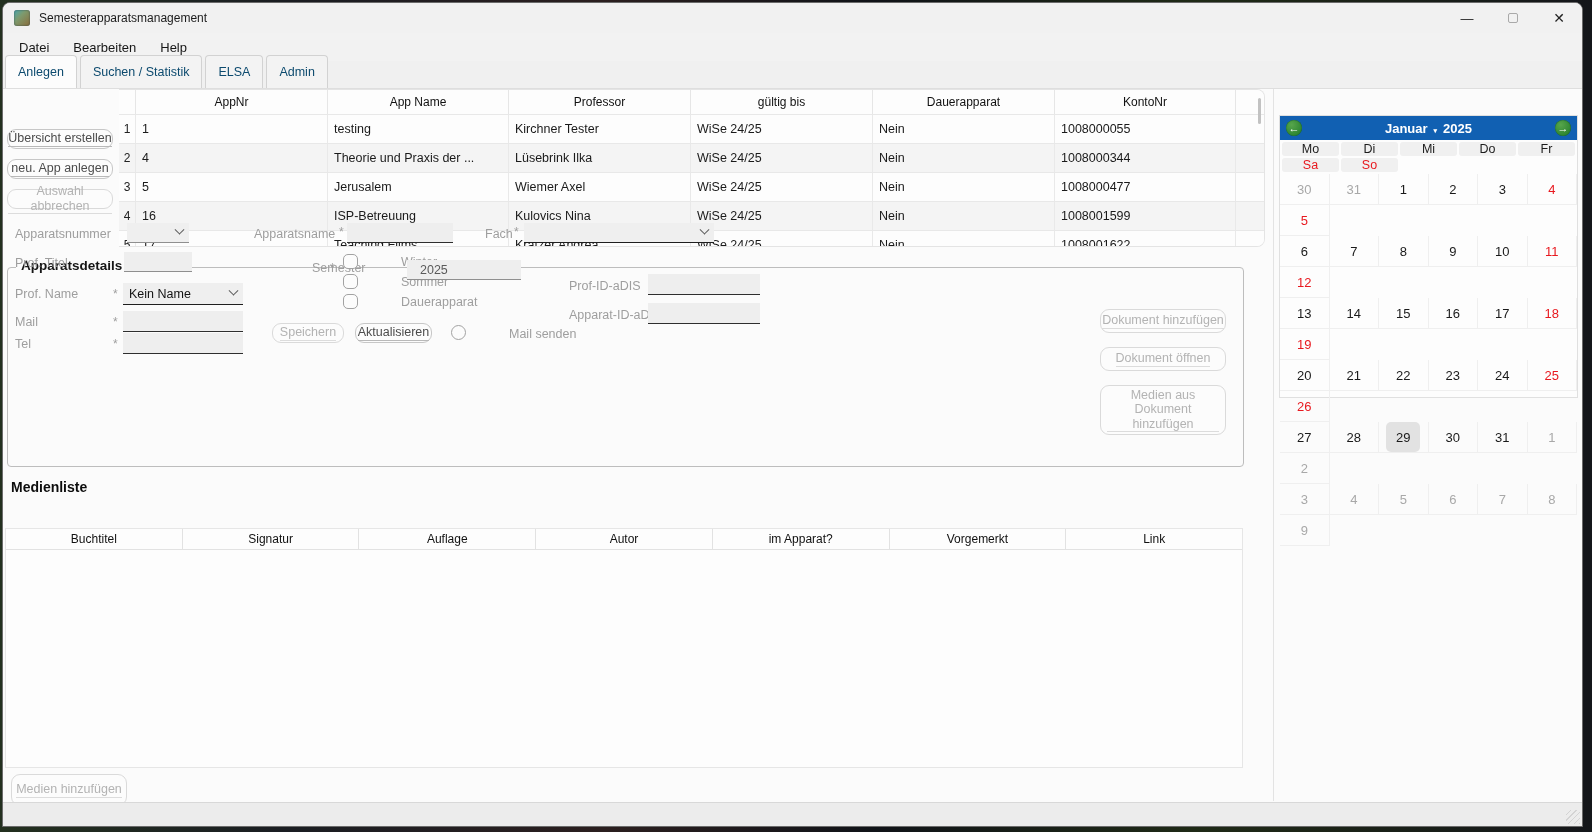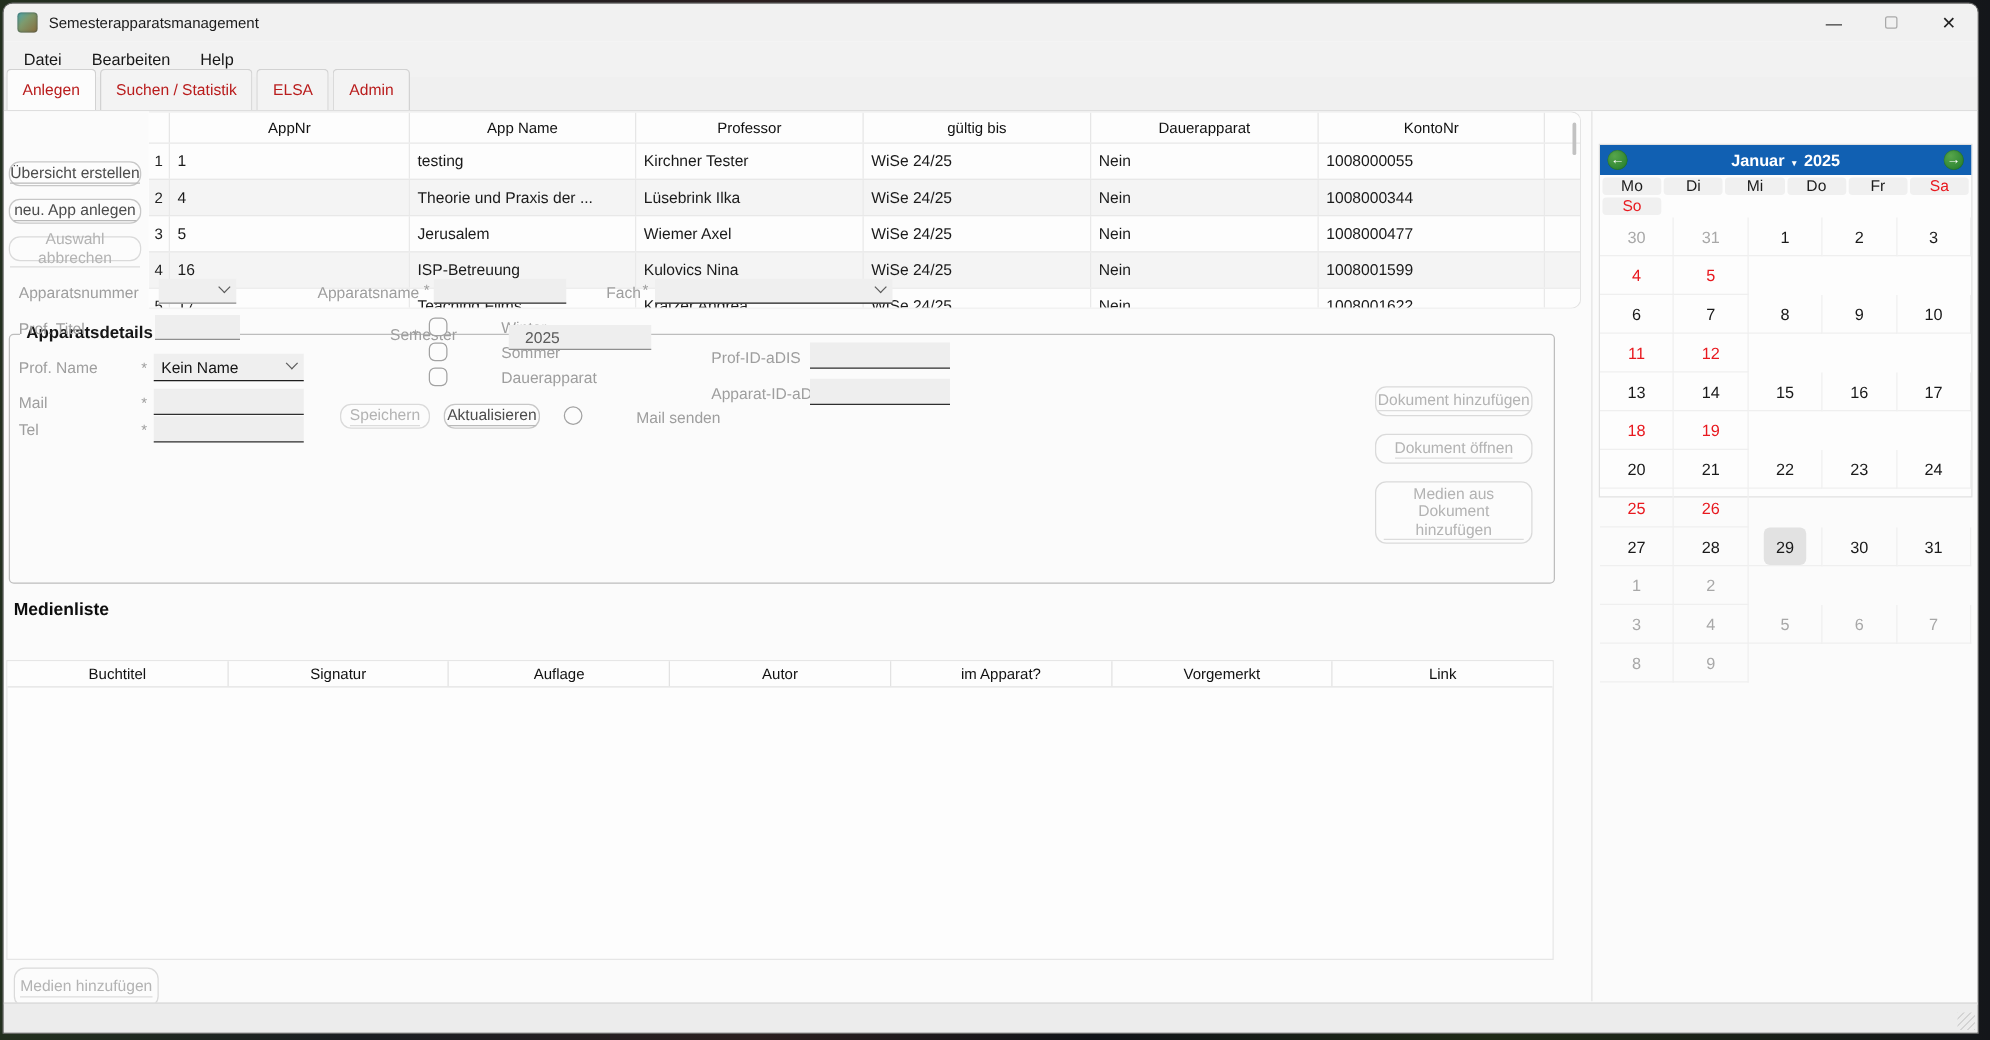--- a/index.html
+++ b/index.html
@@ -28,21 +28,21 @@
   
   .menubar { position:absolute; left:0; top:30px; width:100%; height:28px; background:#f2f2f2;
     display:flex; align-items:center; padding-left:4px; }
   .menuitem { padding:4px 12px; font-size:13px; color:#171717; }
 
   
   .tabstrip { position:absolute; left:0; top:58px; width:100%; height:28px; background:#f0f0f0;
     display:flex; align-items:flex-end; padding-left:2px; border-bottom:1px solid #dedede; }
   .tab { height:22px; display:flex; align-items:center; padding:16px 12px; margin-right:3px;
     border:1px solid #d2d2d2; border-bottom:none; border-radius:4px 4px 0 0; background:#f3f3f3;
-    font-size:12.5px; color:#b91c1c; }
+    font-size:12.5px; color:#0c4a6e; }
   .tab.active { height:26px; background:#fcfcfc; position:relative; z-index:2; }
 
   .content { position:absolute; left:0; top:86px; width:100%; height:715px; background:#fbfbfb; }
 
   
   .btn { border:1px solid #c7c7c7; border-radius:9px; background:#fcfcfc; color:#4c4c4c;
     display:flex; align-items:center; justify-content:center; font-size:12.5px; position:absolute;
     text-align:center; line-height:1.15; }
   .btn > span { border-bottom:1px solid #b9b9b9; }
   .btn.disabled { color:#b3b3b3; border-color:#dadada; }
@@ -71,25 +71,25 @@
 
   
   .cal { position:absolute; left:1276px; top:26px; width:299px; height:283px; background:#fdfdfd;
     border:1px solid #e0e0e0; }
   .calhead { height:24px; display:flex; align-items:center; justify-content:space-between; padding:0 6px; }
   .calarrow { width:16px; height:16px; border-radius:50%; background:radial-gradient(circle at 35% 30%, #57a54b, #1f7a28);
     color:#fff; display:flex; align-items:center; justify-content:center; font-size:11px; font-weight:bold;
     box-shadow:inset 0 0 1px #0c4a12; }
   .caltitle { color:#fff; font-weight:bold; font-size:13px; display:flex; align-items:center; gap:6px; }
   .caltitle .caret { font-size:7px; position:relative; top:3px; }
-  .daynames { display:grid; grid-template-columns:repeat(6,1fr); gap:2px; padding:2px 2px; height:34px; }
+  .daynames { display:grid; grid-template-columns:repeat(5,1fr); gap:2px; padding:2px 2px; height:34px; }
   .dayname { background:#f0f0f0; border-radius:3px; display:flex; align-items:center; justify-content:center;
     font-size:12.5px; color:#1c1c1c; }
   .weeks { display:grid; grid-template-rows:repeat(6,1fr); height:221px; }
-  .calrow { display:grid; grid-template-columns:repeat(5,1fr); }
+  .calrow { display:grid; grid-template-columns:repeat(6,1fr); }
   .daycell { border-right:1px solid #efefef; border-bottom:1px solid #efefef;
     display:flex; align-items:center; justify-content:center; font-size:13px; color:#1a1a1a; }
   .daycell .dnum { width:34px; height:30px; display:flex; align-items:center; justify-content:center; border-radius:5px; }
   .daycell.we { color:#e8191f; }
   .daycell.muted { color:#a8a8a8; }
   .daycell.today .dnum { background:#e2e2e2; }
 
   
   .gb { position:absolute; left:4px; top:178px; width:1237px; height:200px;
     border:1px solid #bdbdbd; border-radius:4px; }

